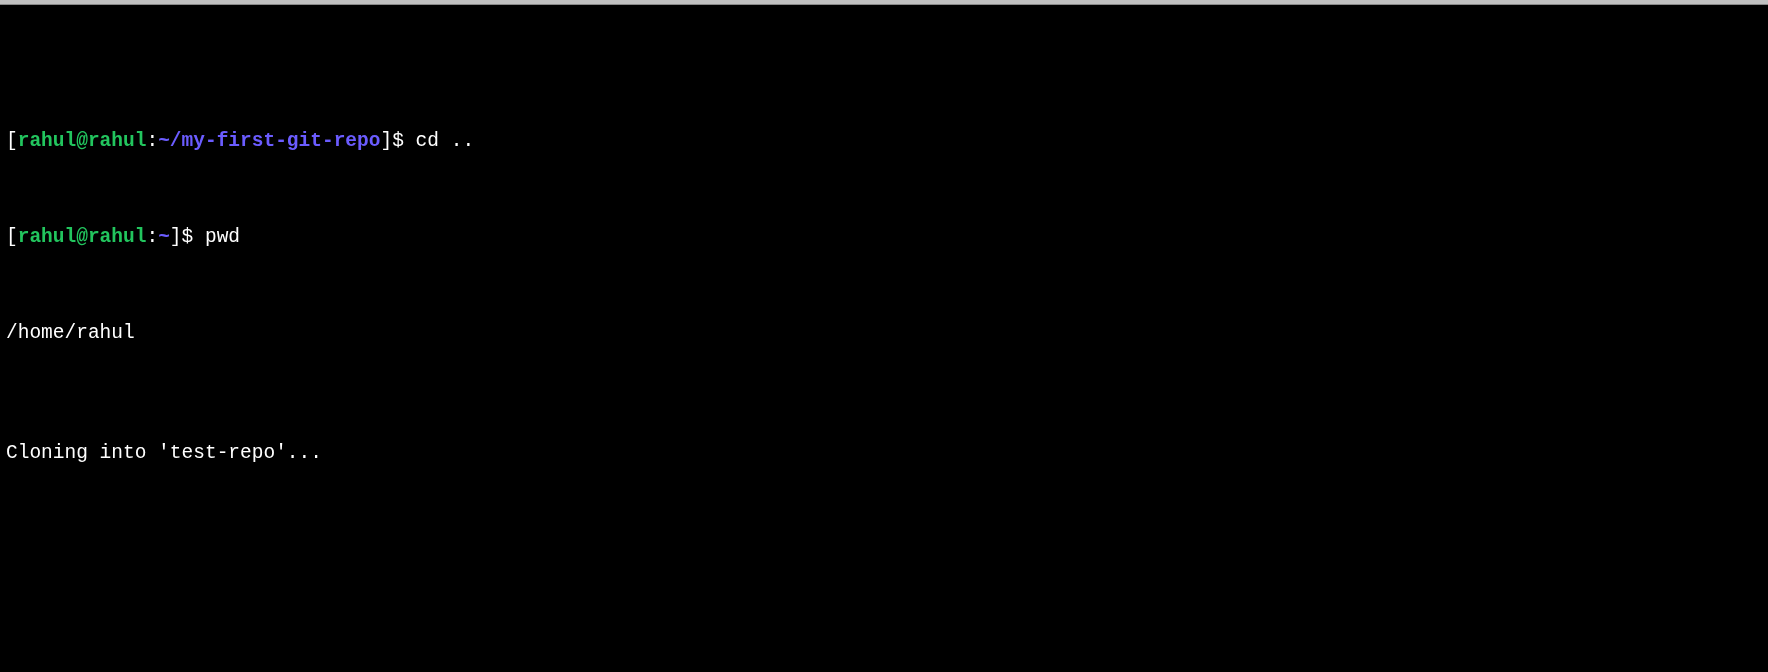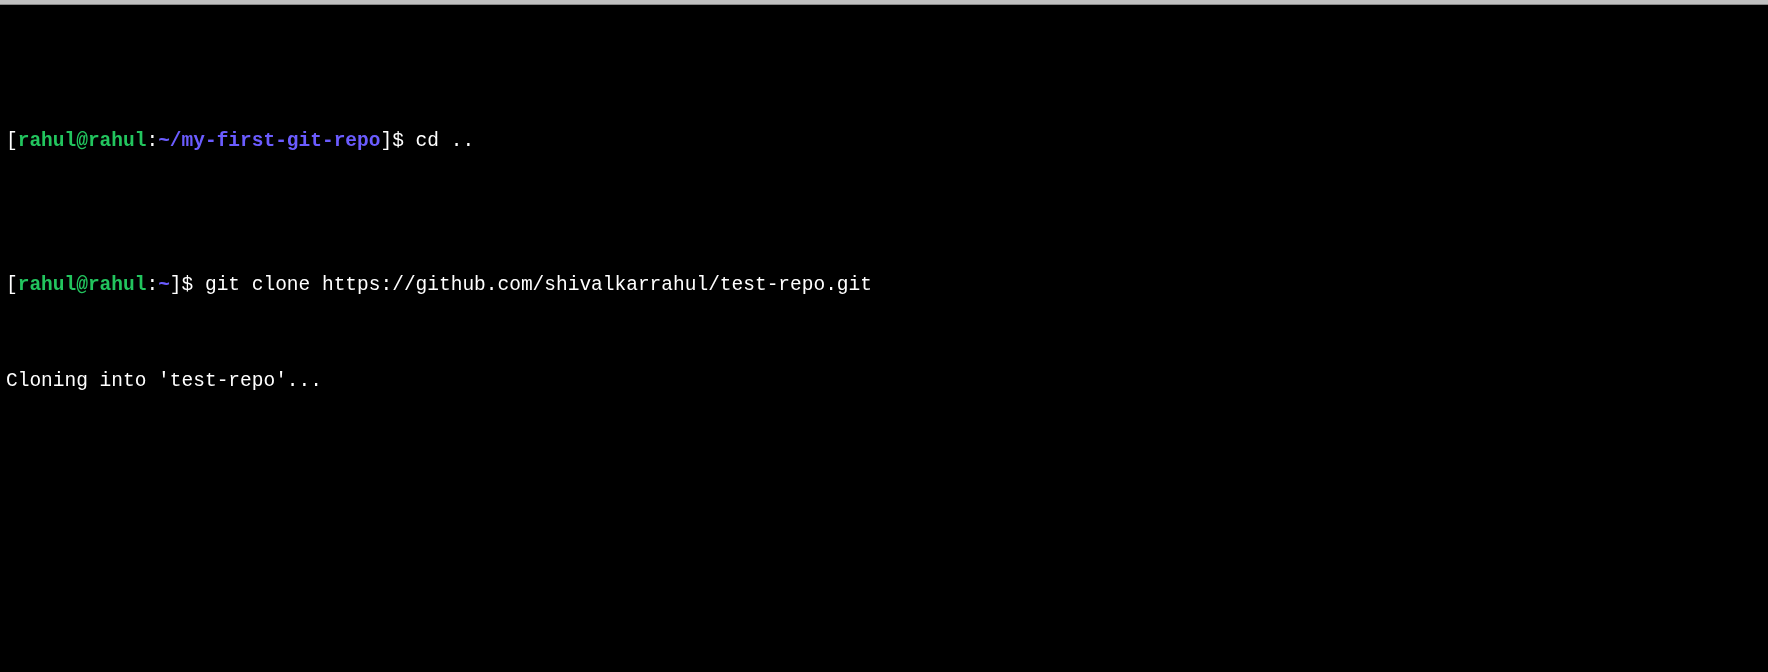--- a/index.html
+++ b/index.html
@@ -39,23 +39,24 @@
 <body>
 
 <div class="titlebar"></div>
 
 <div class="term">
 
 
 
   <span class="line"><span class="lbrak">[</span><span class="user">rahul</span><span class="at">@</span><span class="host">rahul</span><span class="colon">:</span><span class="path">~/my-first-git-repo</span><span class="rbrak">]</span><span class="dollar">$</span><span class="cmd"> cd ..</span></span>
 
+  <span class="line"><span class="lbrak">[</span><span class="user">rahul</span><span class="at">@</span><span class="host">rahul</span><span class="colon">:</span><span class="path">~</span><span class="rbrak">]</span><span class="dollar">$</span><span class="cmd"> pwd</span></span>
 
+  <span class="line out">/home/rahul</span>
 
-  <span class="line"><span class="lbrak">[</span><span class="user">rahul</span><span class="at">@</span><span class="host">rahul</span><span class="colon">:</span><span class="path">~</span><span class="rbrak">]</span><span class="dollar">$</span><span class="cmd"> git clone https://github.com/shivalkarrahul/test-repo.git</span></span>
 
   <span class="line out">Cloning into 'test-repo'...</span>
   
   
   
   
 
   
 
   

